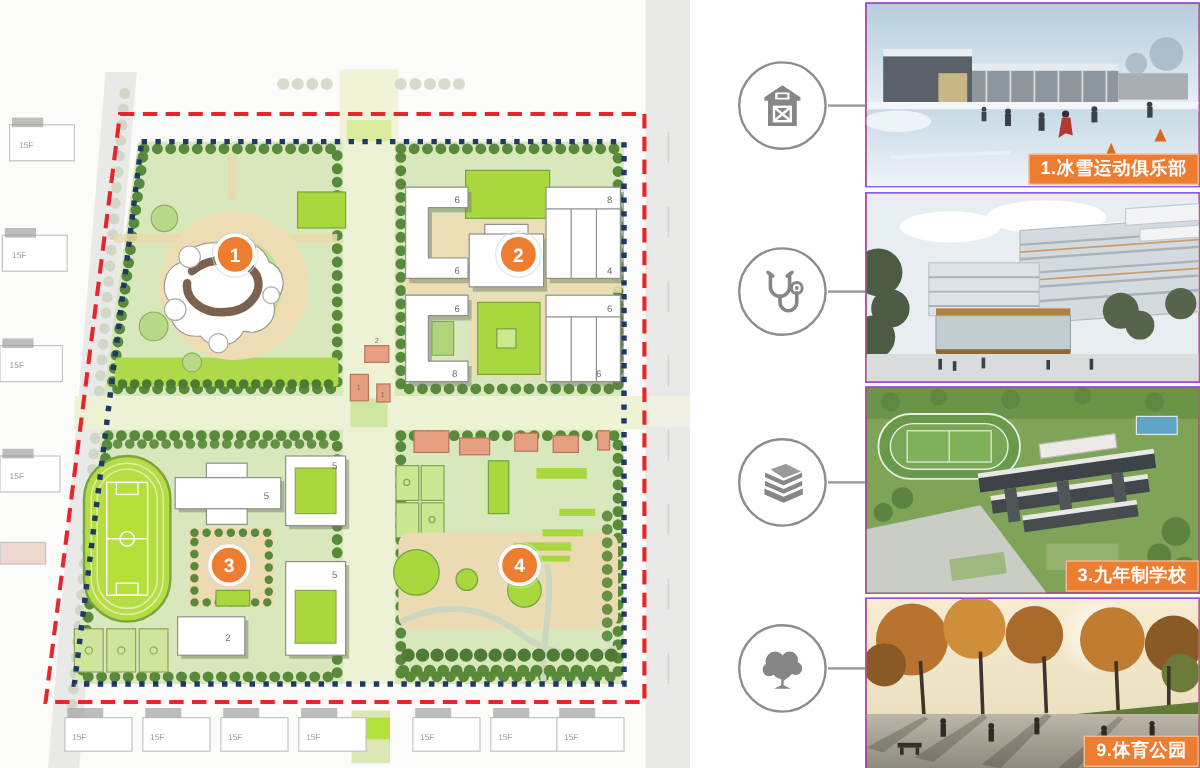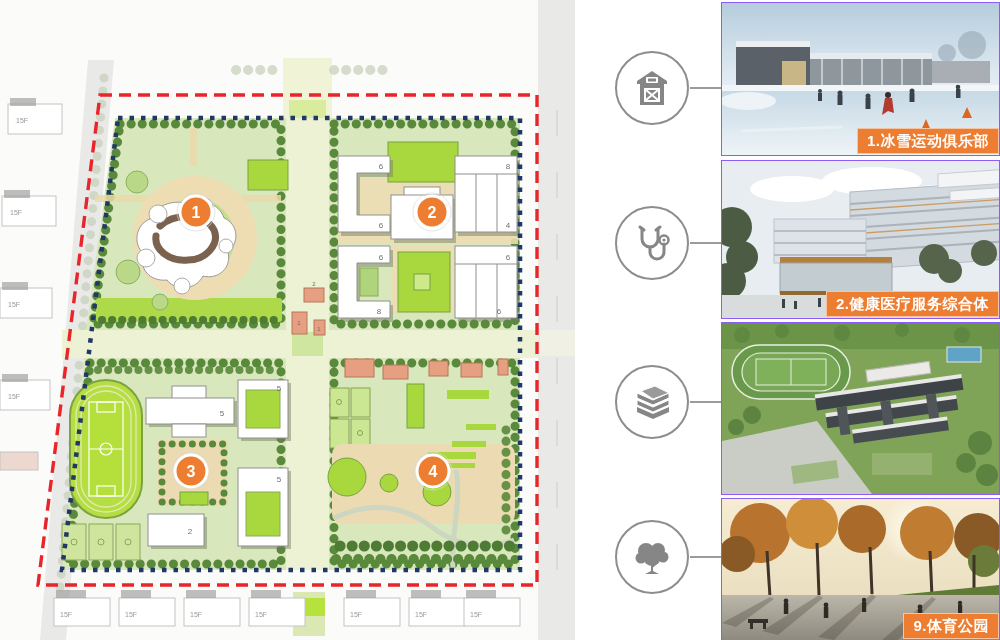--- a/index.html
+++ b/index.html
@@ -430,21 +430,20 @@
       </g>
       <rect x="0" y="134" width="277" height="23" fill="#d8dcdd"></rect>
       <g fill="#3a4148">
           <rect x="60" y="138" width="3" height="9"></rect>
           <rect x="72" y="140" width="3" height="8"></rect>
           <rect x="96" y="137" width="3" height="9"></rect>
           <rect x="150" y="139" width="3" height="8"></rect>
           <rect x="186" y="138" width="3" height="9"></rect>
         </g>
     </svg>
-    <div class="photo-label">2.健康医疗服务综合体</div>
   </div>
 
   <div class="photo" style="top:322px;height:171px">
     <svg width="277" height="171" viewBox="0 0 277 171">
       <rect width="277" height="171" fill="#7fa457"></rect>
       <rect width="277" height="26" fill="#6b9449"></rect>
       <g fill="#5c8440" opacity="0.8">
           <circle cx="20" cy="12" r="8"></circle>
           <circle cx="60" cy="8" r="7"></circle>
           <circle cx="120" cy="10" r="8"></circle>
@@ -476,20 +475,21 @@
           <circle cx="244" cy="140" r="10"></circle>
           <circle cx="265" cy="152" r="11"></circle>
           <circle cx="30" cy="92" r="9"></circle>
           <circle cx="14" cy="104" r="8"></circle>
         </g>
       <g fill="#98b474" opacity="0.85">
           <rect x="150" y="130" width="60" height="22"></rect>
           <rect x="70" y="140" width="46" height="18" transform="rotate(-8 93 149)"></rect>
         </g>
     </svg>
+    <div class="photo-label">3.九年制学校</div>
   </div>
 
   <div class="photo" style="top:498px;height:141px">
     <svg width="277" height="141" viewBox="0 0 277 141">
       <defs>
         <linearGradient id="sky4" x1="0" y1="0" x2="0" y2="1">
           <stop offset="0" stop-color="#f6ecd2"></stop>
             <stop offset="1" stop-color="#eadfc0"></stop>
         </linearGradient>
         <radialGradient id="sun4" cx="0.5" cy="0.5" r="0.5">

